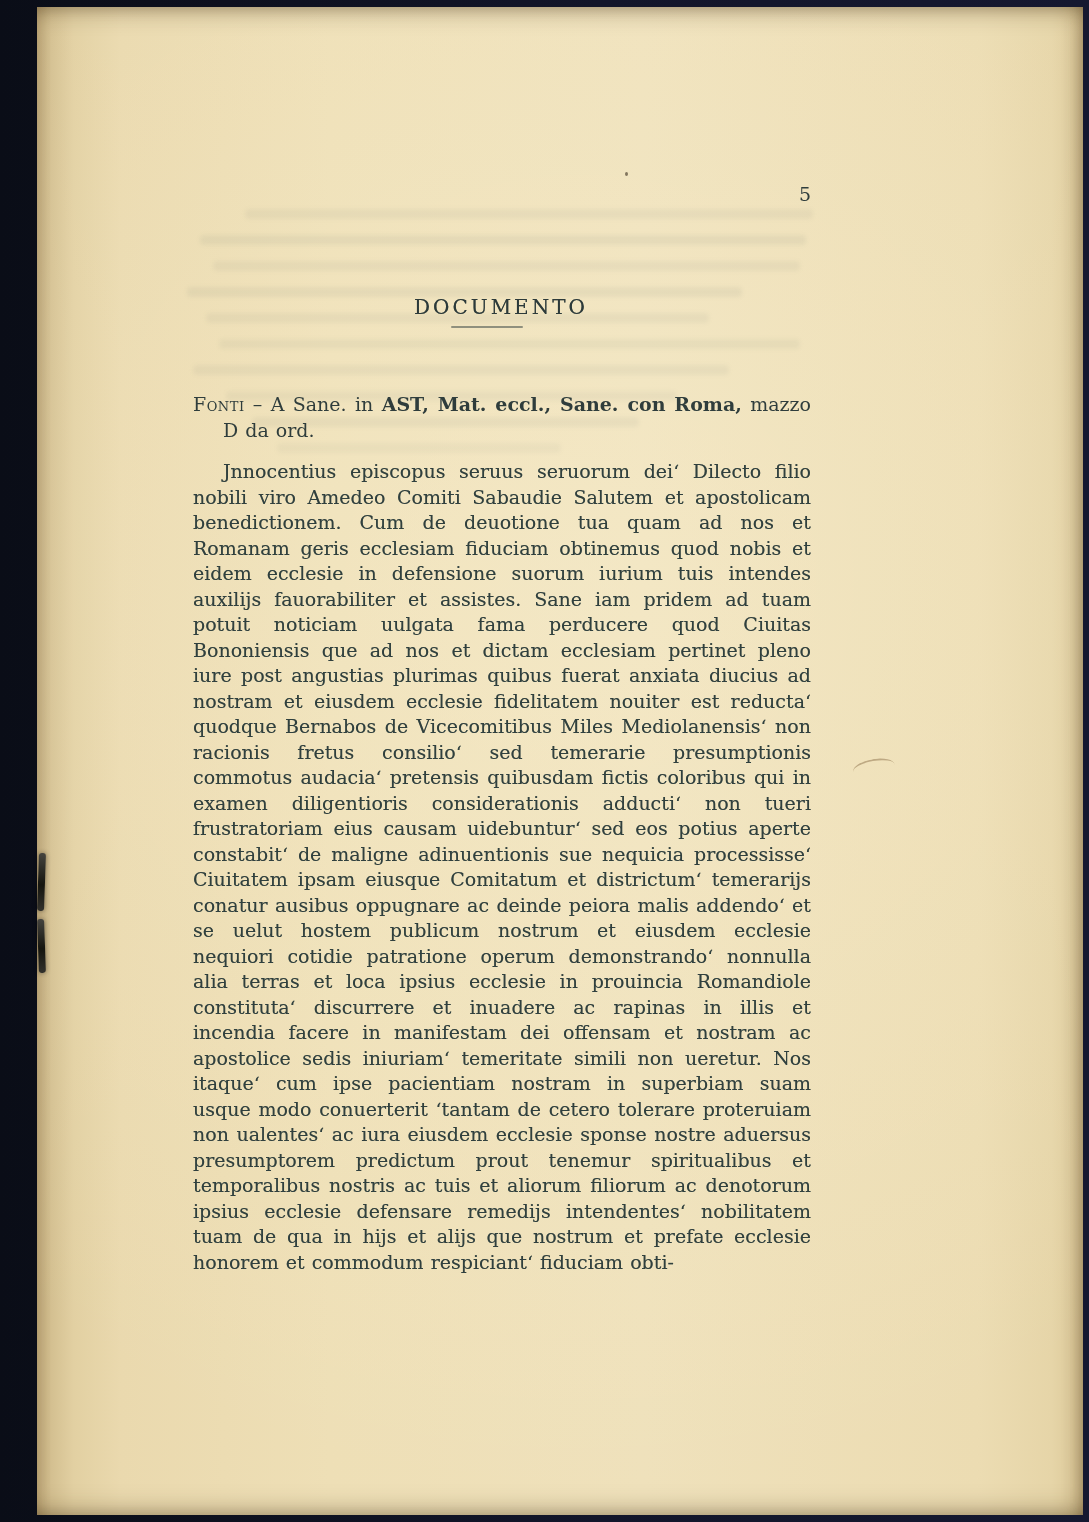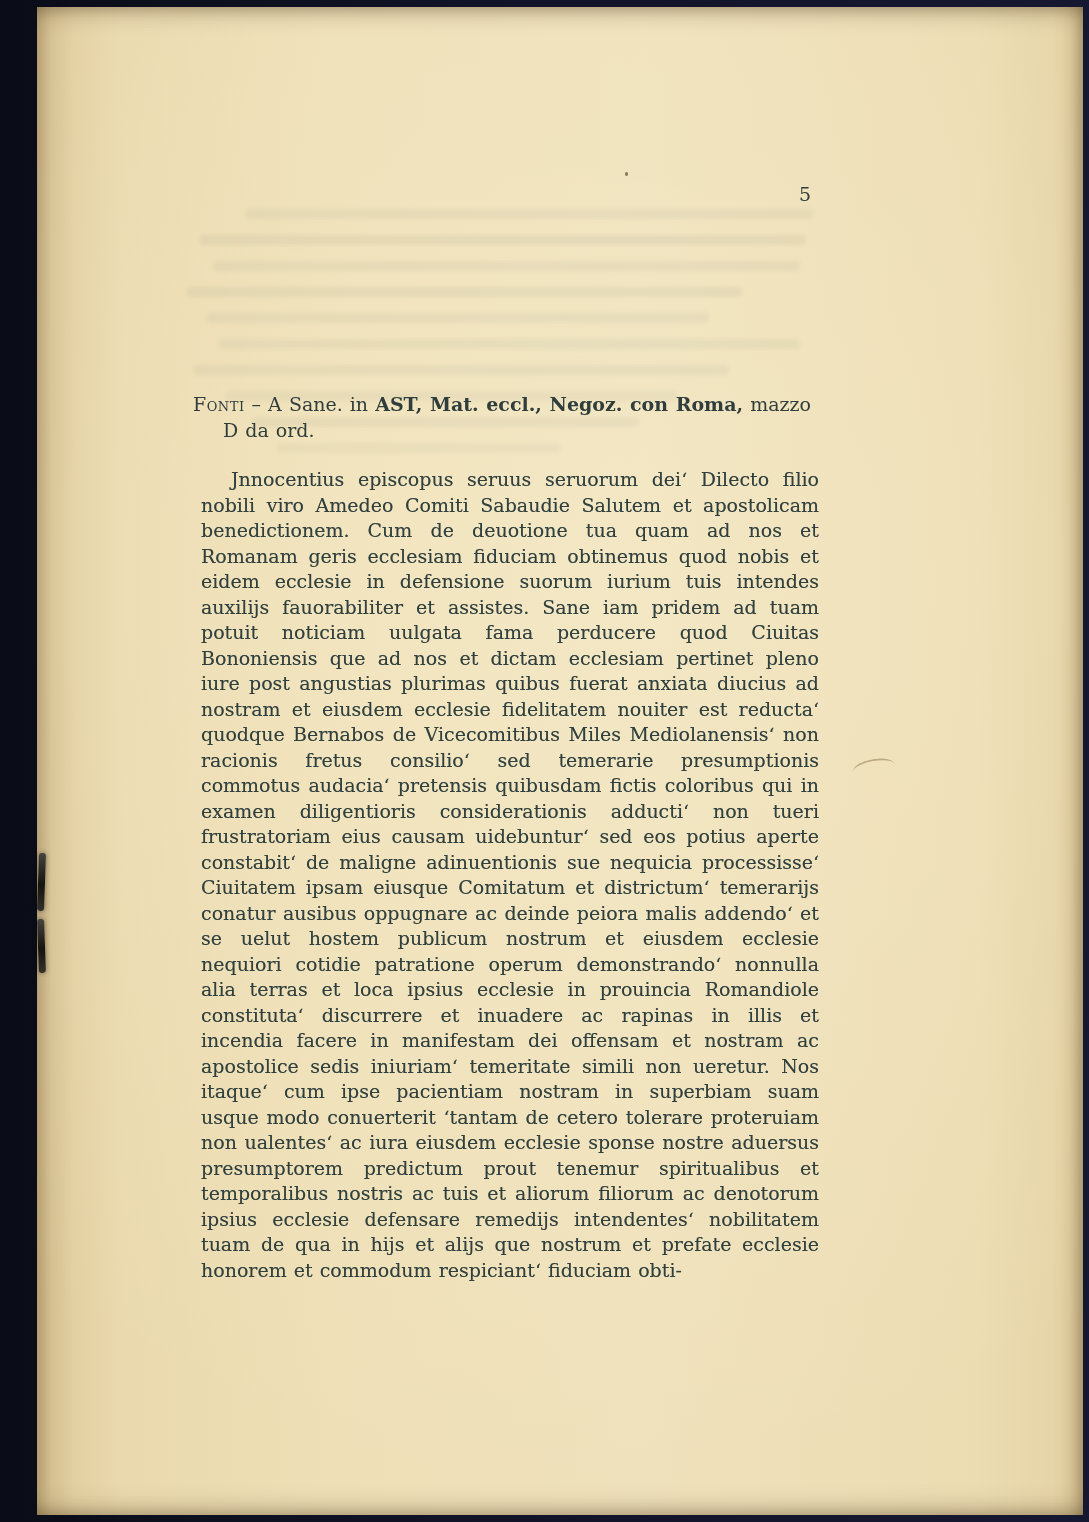--- a/index.html
+++ b/index.html
@@ -98,21 +98,21 @@
     text-align: justify;
     color: #2f3d3c;
     word-spacing: 1px;
   }
   .sc { font-variant: small-caps; letter-spacing: 0.5px; margin-top: 12px; }
   .bold { font-weight: bold; }
   .body-text {
     position: absolute;
     left: 156px; top: 452px;
     width: 618px;
-    margin: 8px;
+    margin: 0;
     font-size: 19px;
     line-height: 25.5px;
     text-align: justify;
     text-indent: 30px;
     color: #30403e;
     word-spacing: 1px;
     text-shadow: 0 0 0.5px rgba(48,64,62,0.45);
   }
   
   .staple {
@@ -159,22 +159,26 @@
         <div class="bl"></div>
         <div class="bl"></div>
       <div class="bl"></div>
         <div class="bl"></div>
     </div>
 
     <div class="speck"></div>
 
     <div class="page-number">5</div>
 
+    <div class="heading-wrap">
+      <div class="heading">DOCUMENTO</div>
+      <div class="heading-rule"></div>
+    </div>
 
-    <p class="fonti"><span class="sc">Fonti</span><span> – A Sane. in </span><span class="bold">AST, Mat. eccl., Negoz. con Roma,</span><span> mazzo D da ord.</span></p>
+    <p class="fonti"><span class="sc">Fonti</span><span> – A Sane. in </span><span class="bold">AST, Mat. eccl., Sane. con Roma,</span><span> mazzo D da ord.</span></p>
 
     <p class="body-text">Jnnocentius episcopus seruus seruorum dei‘ Dilecto filio nobili viro Amedeo Comiti Sabaudie Salutem et apostolicam benedictionem. Cum de deuotione tua quam ad nos et Romanam geris ecclesiam fiduciam obtinemus quod nobis et eidem ecclesie in defensione suorum iurium tuis intendes auxilijs fauorabiliter et assistes. Sane iam pridem ad tuam potuit noticiam uulgata fama perducere quod Ciuitas Bononiensis que ad nos et dictam ecclesiam pertinet pleno iure post angustias plurimas quibus fuerat anxiata diucius ad nostram et eiusdem ecclesie fidelitatem nouiter est reducta‘ quodque Bernabos de Vicecomitibus Miles Mediolanensis‘ non racionis fretus consilio‘ sed temerarie presumptionis commotus audacia‘ pretensis quibusdam fictis coloribus qui in examen diligentioris considerationis adducti‘ non tueri frustratoriam eius causam uidebuntur‘ sed eos potius aperte constabit‘ de maligne adinuentionis sue nequicia processisse‘ Ciuitatem ipsam eiusque Comitatum et districtum‘ temerarijs conatur ausibus oppugnare ac deinde peiora malis addendo‘ et se uelut hostem publicum nostrum et eiusdem ecclesie nequiori cotidie patratione operum demonstrando‘ nonnulla alia terras et loca ipsius ecclesie in prouincia Romandiole constituta‘ discurrere et inuadere ac rapinas in illis et incendia facere in manifestam dei offensam et nostram ac apostolice sedis iniuriam‘ temeritate simili non ueretur. Nos itaque‘ cum ipse pacientiam nostram in superbiam suam usque modo conuerterit ‘tantam de cetero tolerare proteruiam non ualentes‘ ac iura eiusdem ecclesie sponse nostre aduersus presumptorem predictum prout tenemur spiritualibus et temporalibus nostris ac tuis et aliorum filiorum ac denotorum ipsius ecclesie defensare remedijs intendentes‘ nobilitatem tuam de qua in hijs et alijs que nostrum et prefate ecclesie honorem et commodum respiciant‘ fiduciam obti-</p>
 
     <div class="staple"></div>
     <div class="staple s2"></div>
     <div class="scratch"></div>
 
   </div>
 </div>
 

